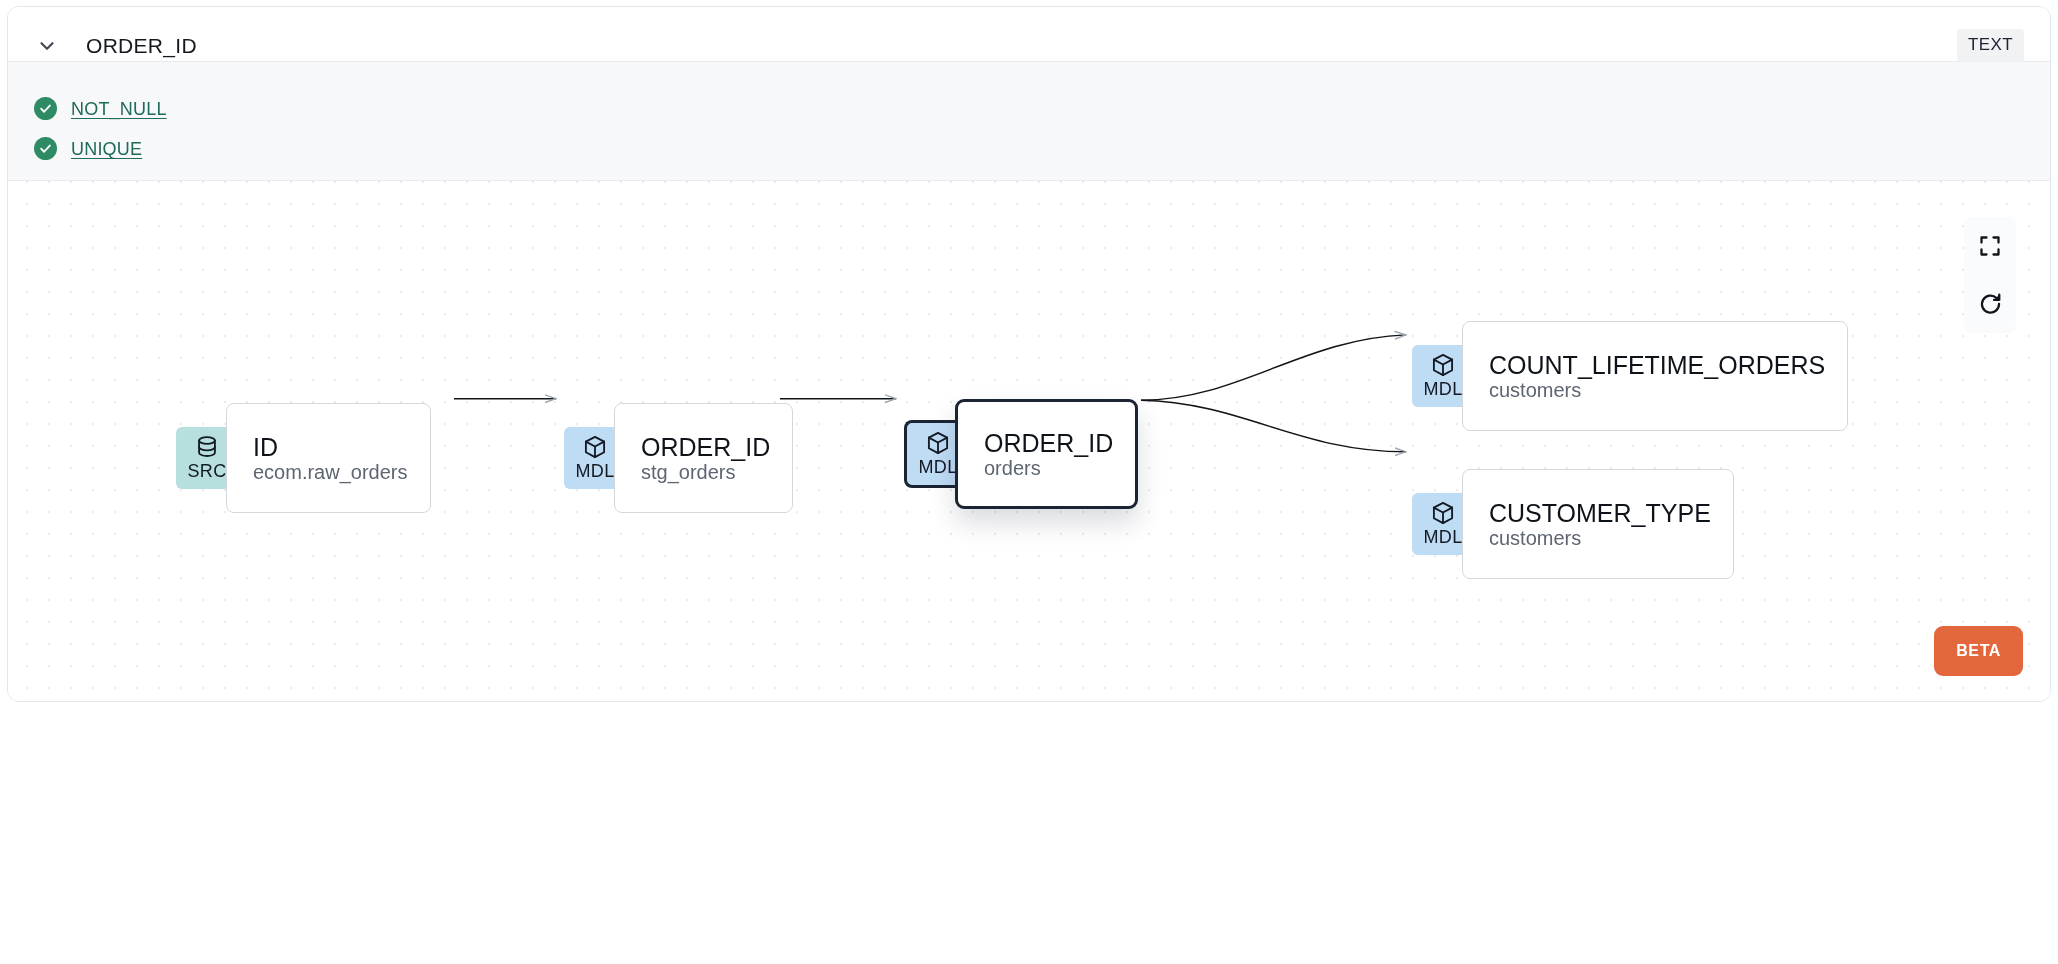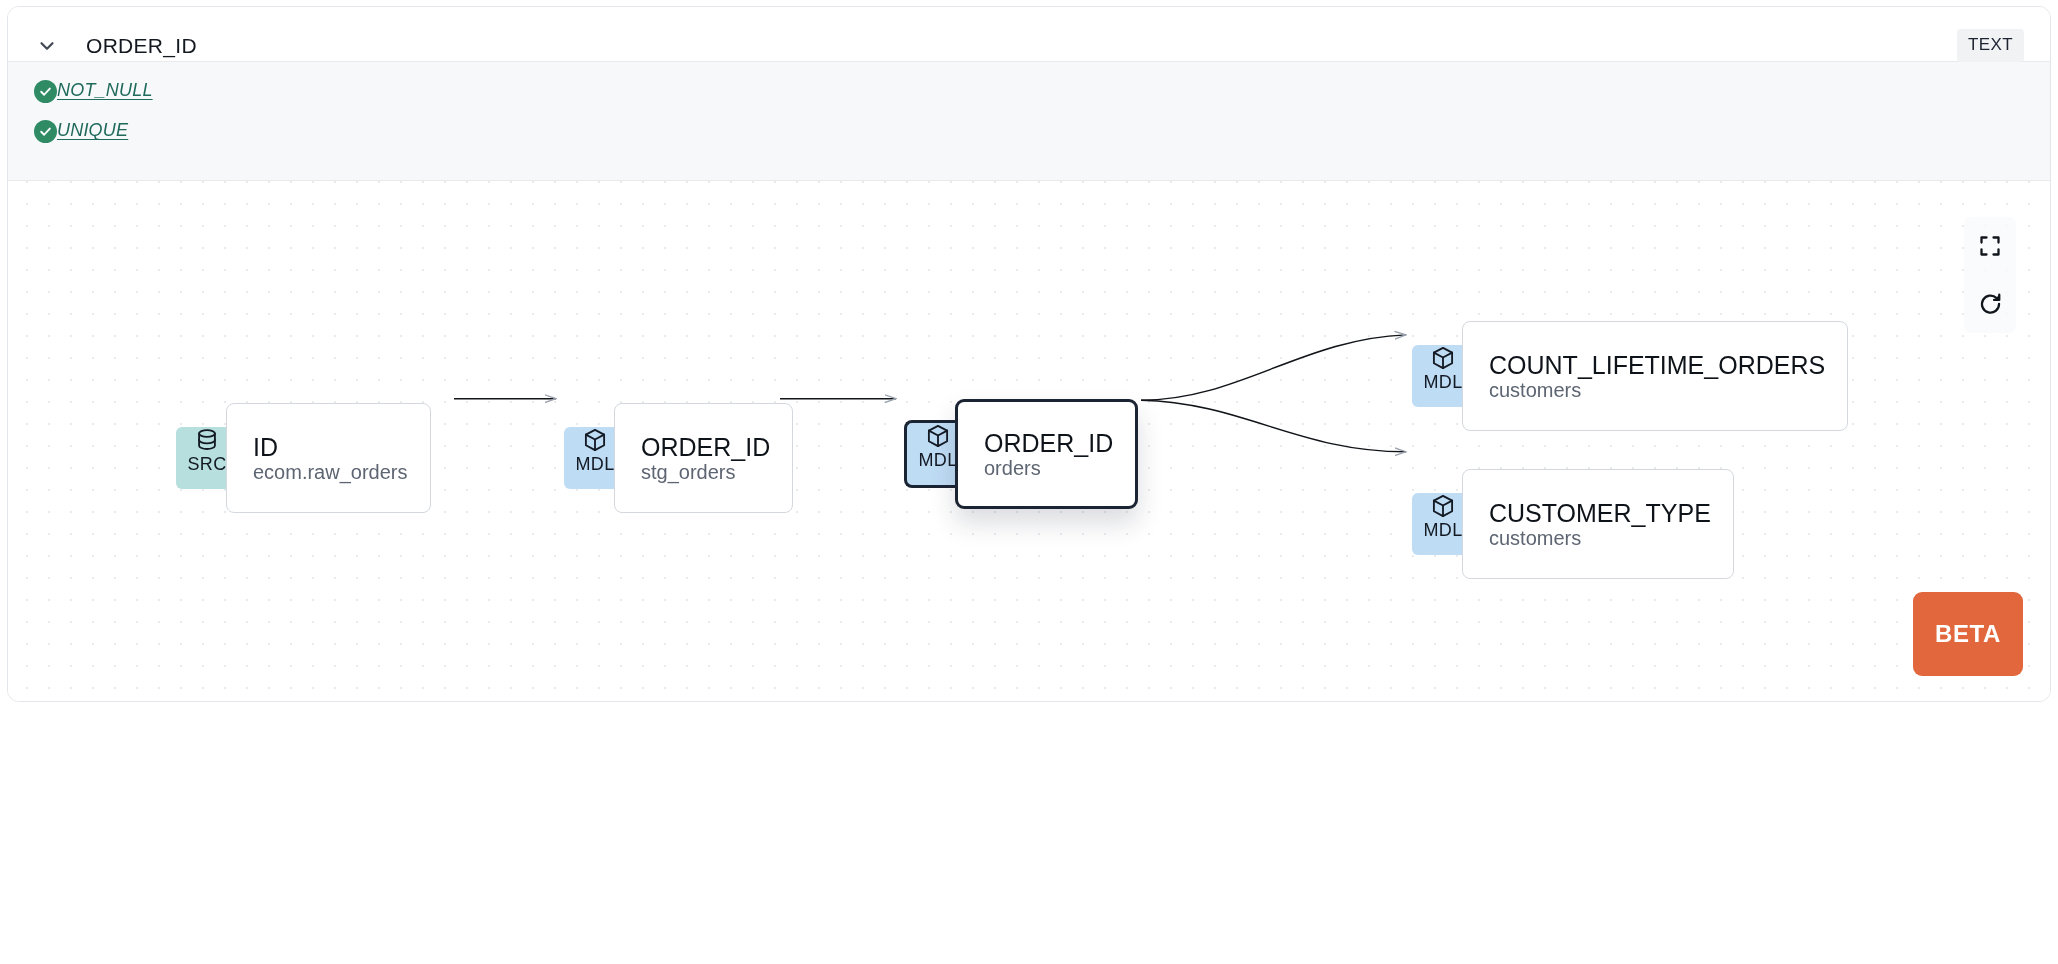--- a/index.html
+++ b/index.html
@@ -71,24 +71,23 @@
   
   .tests {
     flex: 0 0 auto;
     background: #f7f8fa;
     border-top: 1px solid #e8eaee;
     border-bottom: 1px solid #e8eaee;
     padding: 18px 26px 20px 26px;
   }
   .test-row {
     display: flex;
-    align-items: flex-start;
-    gap: 0;
+    align-items: flex-end;
+    gap: 14px;
     height: 40px;
-    font-style: italic;
   }
   .check {
     width: 23px; height: 23px;
     border-radius: 50%;
     background: #2e8b64;
     display: flex; align-items: center; justify-content: center;
     flex: 0 0 auto;
   }
   .check svg { display: block; }
   .test-link {
@@ -123,20 +122,21 @@
     display: flex;
     align-items: stretch;
     cursor: pointer;
   }
   .node .badge {
     width: 62px;
     border-radius: 6px 0 0 6px;
     display: flex;
     flex-direction: column;
     align-items: center;
+    justify-content: center;
     gap: 1px;
     flex: 0 0 auto;
     font-size: 18px;
     color: #131a24;
     letter-spacing: .3px;
     z-index: 1;
   }
   .node .badge.src { background: #b7dfdd; height: 62px; align-self: center; }
   .node .badge.mdl { background: #bfdcf5; height: 62px; align-self: center; }
   .node .badge svg { display: block; }
@@ -198,24 +198,24 @@
     background: transparent;
     border: none;
   }
   .ctrl-btn svg { display: block; }
 
   .beta {
     position: absolute;
     right: 27px; bottom: 25px;
     background: #e2673c;
     color: #ffffff;
-    font-size: 24px;
+    font-size: 16px;
     font-weight: bold;
     letter-spacing: .6px;
-    padding: 30px 22px;
+    padding: 17px 22px;
     border-radius: 9px;
     cursor: pointer;
     line-height: 1;
   }
 </style>
 </head>
 <body>
 
 <div class="card">
 

